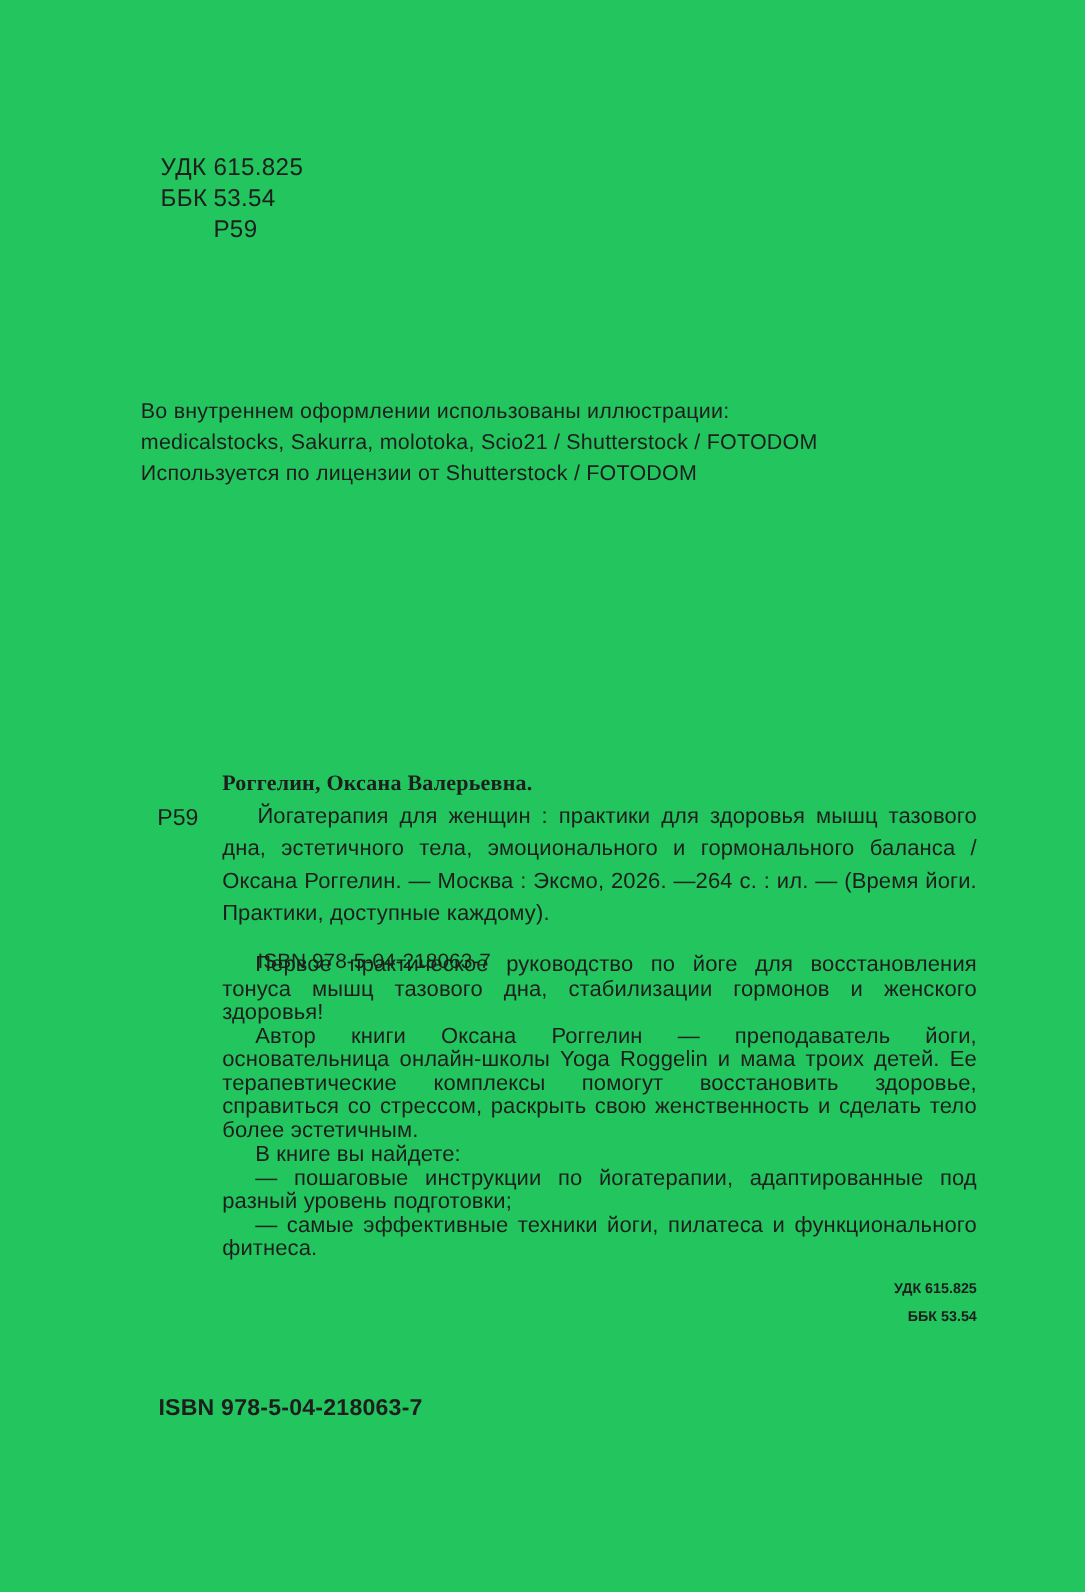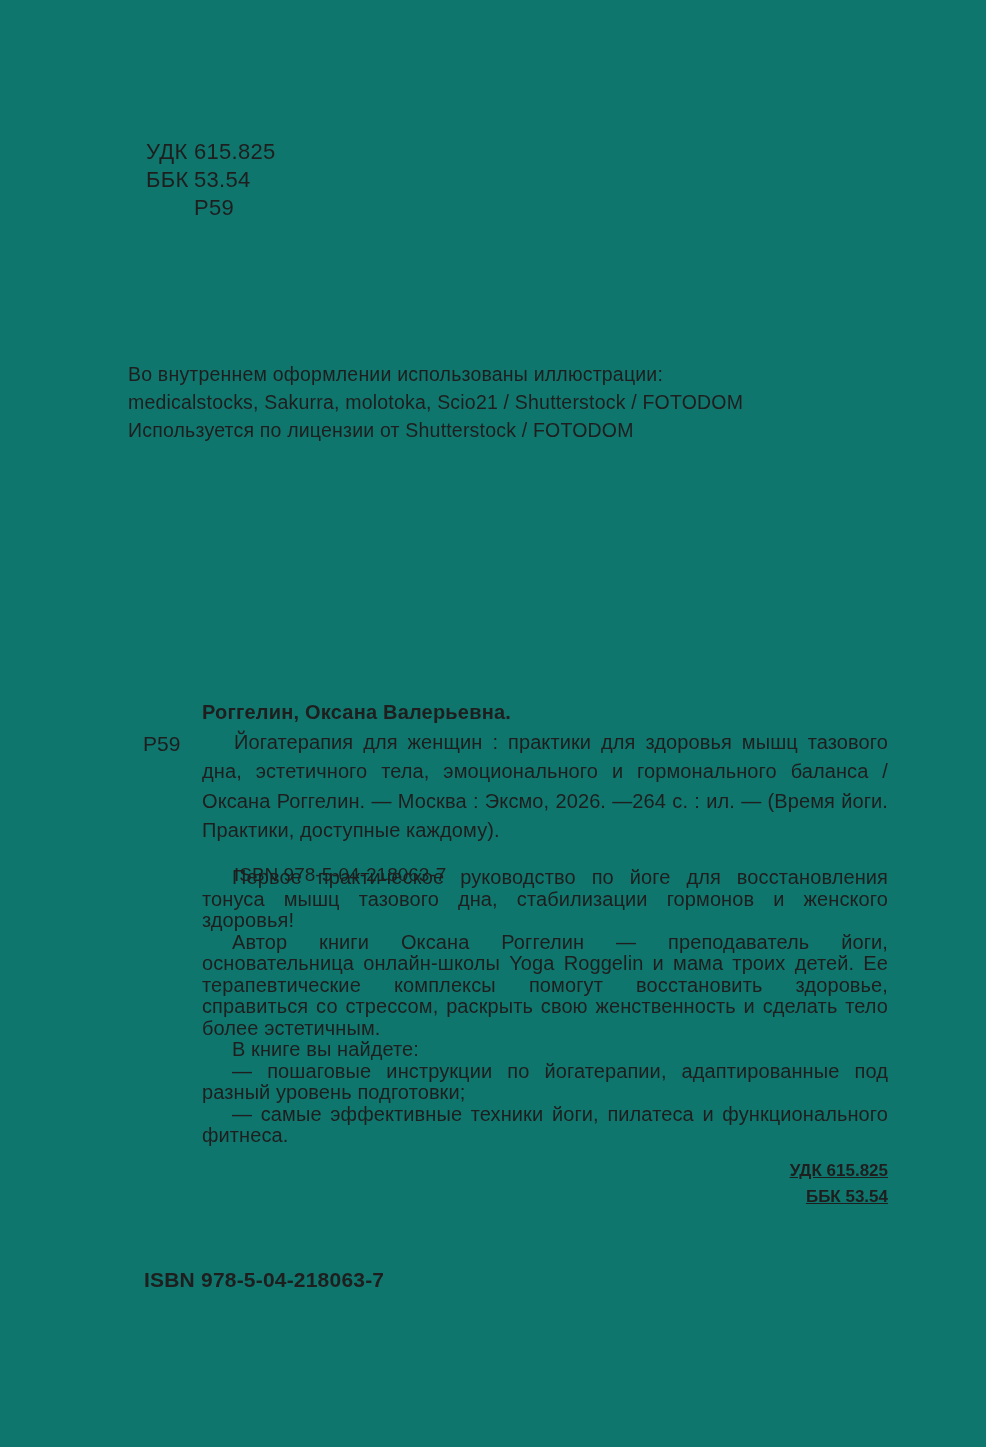--- a/index.html
+++ b/index.html
@@ -4,21 +4,21 @@
 <style>
   html, body {
     margin: 0;
     padding: 0;
     background: #ffffff;
   }
   .page {
     position: relative;
     width: 986px;
     height: 1447px;
-    background: #0f766e;
+    background: #22c55e;
     color: #1e1e1e;
     font-family: "Liberation Sans", "DejaVu Sans", sans-serif;
     overflow: hidden;
   }
 
   
   .top-codes {
     position: absolute;
     left: 146px;
     top: 138px;
@@ -52,20 +52,21 @@
   }
   .catalog-sign {
     position: absolute;
     left: -59px;
     top: 31px;
     font-size: 21px;
   }
   .catalog-author {
     font-weight: bold;
     letter-spacing: 0.2px;
+    font-family: Liberation Serif, serif;
   }
   .catalog-desc {
     margin: 0;
     text-align: justify;
     text-indent: 32px;
     letter-spacing: 0.1px;
   }
   .catalog-isbn {
     margin-top: 14px;
     padding-left: 32px;
@@ -88,23 +89,22 @@
     text-indent: 30px;
   }
 
   
   .bottom-codes {
     position: absolute;
     right: 98px;
     top: 1158px;
     text-align: right;
     font-weight: bold;
-    font-size: 17px;
+    font-size: 13px;
     line-height: 26px;
-    text-decoration: underline;
   }
 
   
   .footer-isbn {
     position: absolute;
     left: 144px;
     top: 1268px;
     font-weight: bold;
     font-size: 21px;
     letter-spacing: 0.2px;

